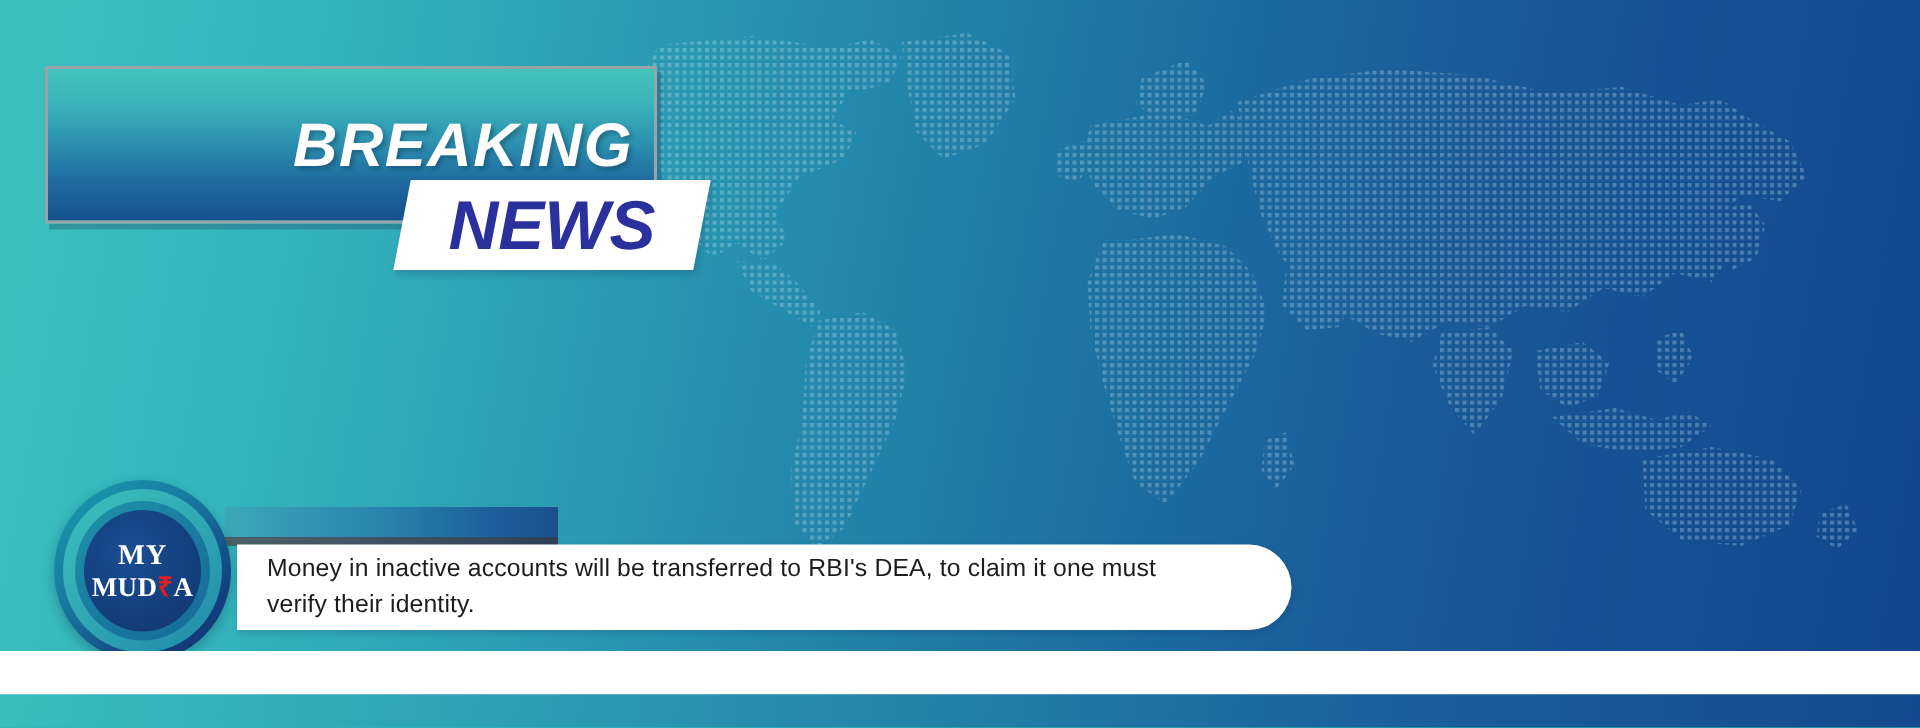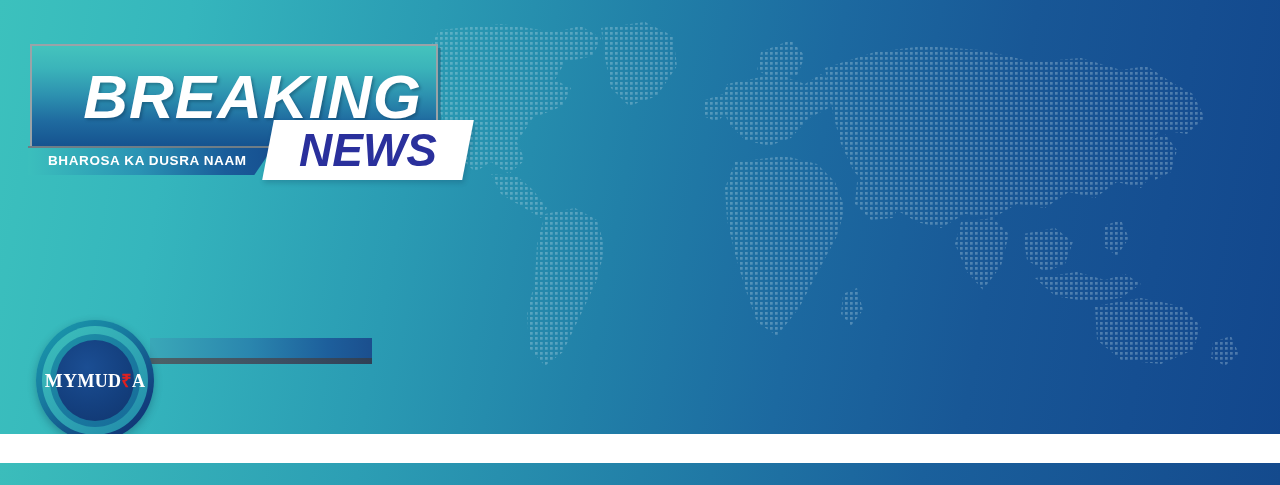--- a/index.html
+++ b/index.html
@@ -43,21 +43,21 @@
     width:408px; height:105px;
     border:2px solid #9aa3a8;
     background:linear-gradient(180deg,
        #44c3bd 0%, #3bb4ba 22%, #2d92b0 48%, #1f6ba0 74%, #15528f 100%);
     box-shadow:3px 4px 0 rgba(20,50,80,0.28);
   }
   #breaking-word {
     position:absolute;
     right:14px; top:50%;
     transform:translateY(-50%);
-    font-size:62px;
+    font-size:41px;
     font-weight:bold;
     font-style:italic;
     color:#ffffff;
     letter-spacing:1px;
     line-height:1;
     white-space:nowrap;
     text-shadow:2px 2px 3px rgba(10,40,70,0.35);
     text-align:center;
   }
 
@@ -169,21 +169,21 @@
     left:14px; top:14px; right:14px; bottom:14px;
     border-radius:50%;
     background:linear-gradient(140deg,#1e94a8 0%, #1a7ba0 50%, #166a99 100%);
   }
   #logo-core {
     position:absolute;
     left:20px; top:20px; right:20px; bottom:20px;
     border-radius:50%;
     background:radial-gradient(circle at 40% 34%, #1b4e93 0%, #14407f 55%, #10356e 100%);
     display:flex;
-    flex-direction:row;
+    flex-direction:column;
     align-items:center;
     justify-content:center;
   }
   .logo-line {
     font-family:"Liberation Serif", serif;
     color:#ffffff;
     font-weight:bold;
     line-height:1.05;
     white-space:nowrap;
   }
@@ -265,32 +265,30 @@
         </mask>
       </defs>
       <rect x="0" y="0" width="840" height="345" fill="url(#dotgrid)" mask="url(#landmask)"></rect>
     </svg>
   </div>
 
   <div id="breaking-panel">
     <div id="breaking-word">BREAKING</div>
   </div>
 
-  <div id="tagline-wrap">
-    <div id="tagline-bar"></div>
-    <div id="tagline-accent"></div>
-    <div id="tagline-text">BHAROSA KA DUSRA NAAM</div>
-  </div>
 
   <div id="news-box">
     <div id="news-word">NEWS</div>
   </div>
 
   <div id="headline-strip"></div>
   <div id="headline-strip-shadow"></div>
+  <div id="headline-bubble">
+    <div id="headline-text">Money in inactive accounts will be transferred to RBI's DEA, to claim it one must verify their identity.</div>
+  </div>
 
   <div id="logo">
     <div id="logo-ring2"></div>
     <div id="logo-ring3"></div>
     <div id="logo-core">
       <div class="logo-line" id="logo-my">MY</div>
       <div class="logo-line" id="logo-mudra"><span>MUD</span><span class="rupee">₹</span><span>A</span></div>
     </div>
   </div>
 

